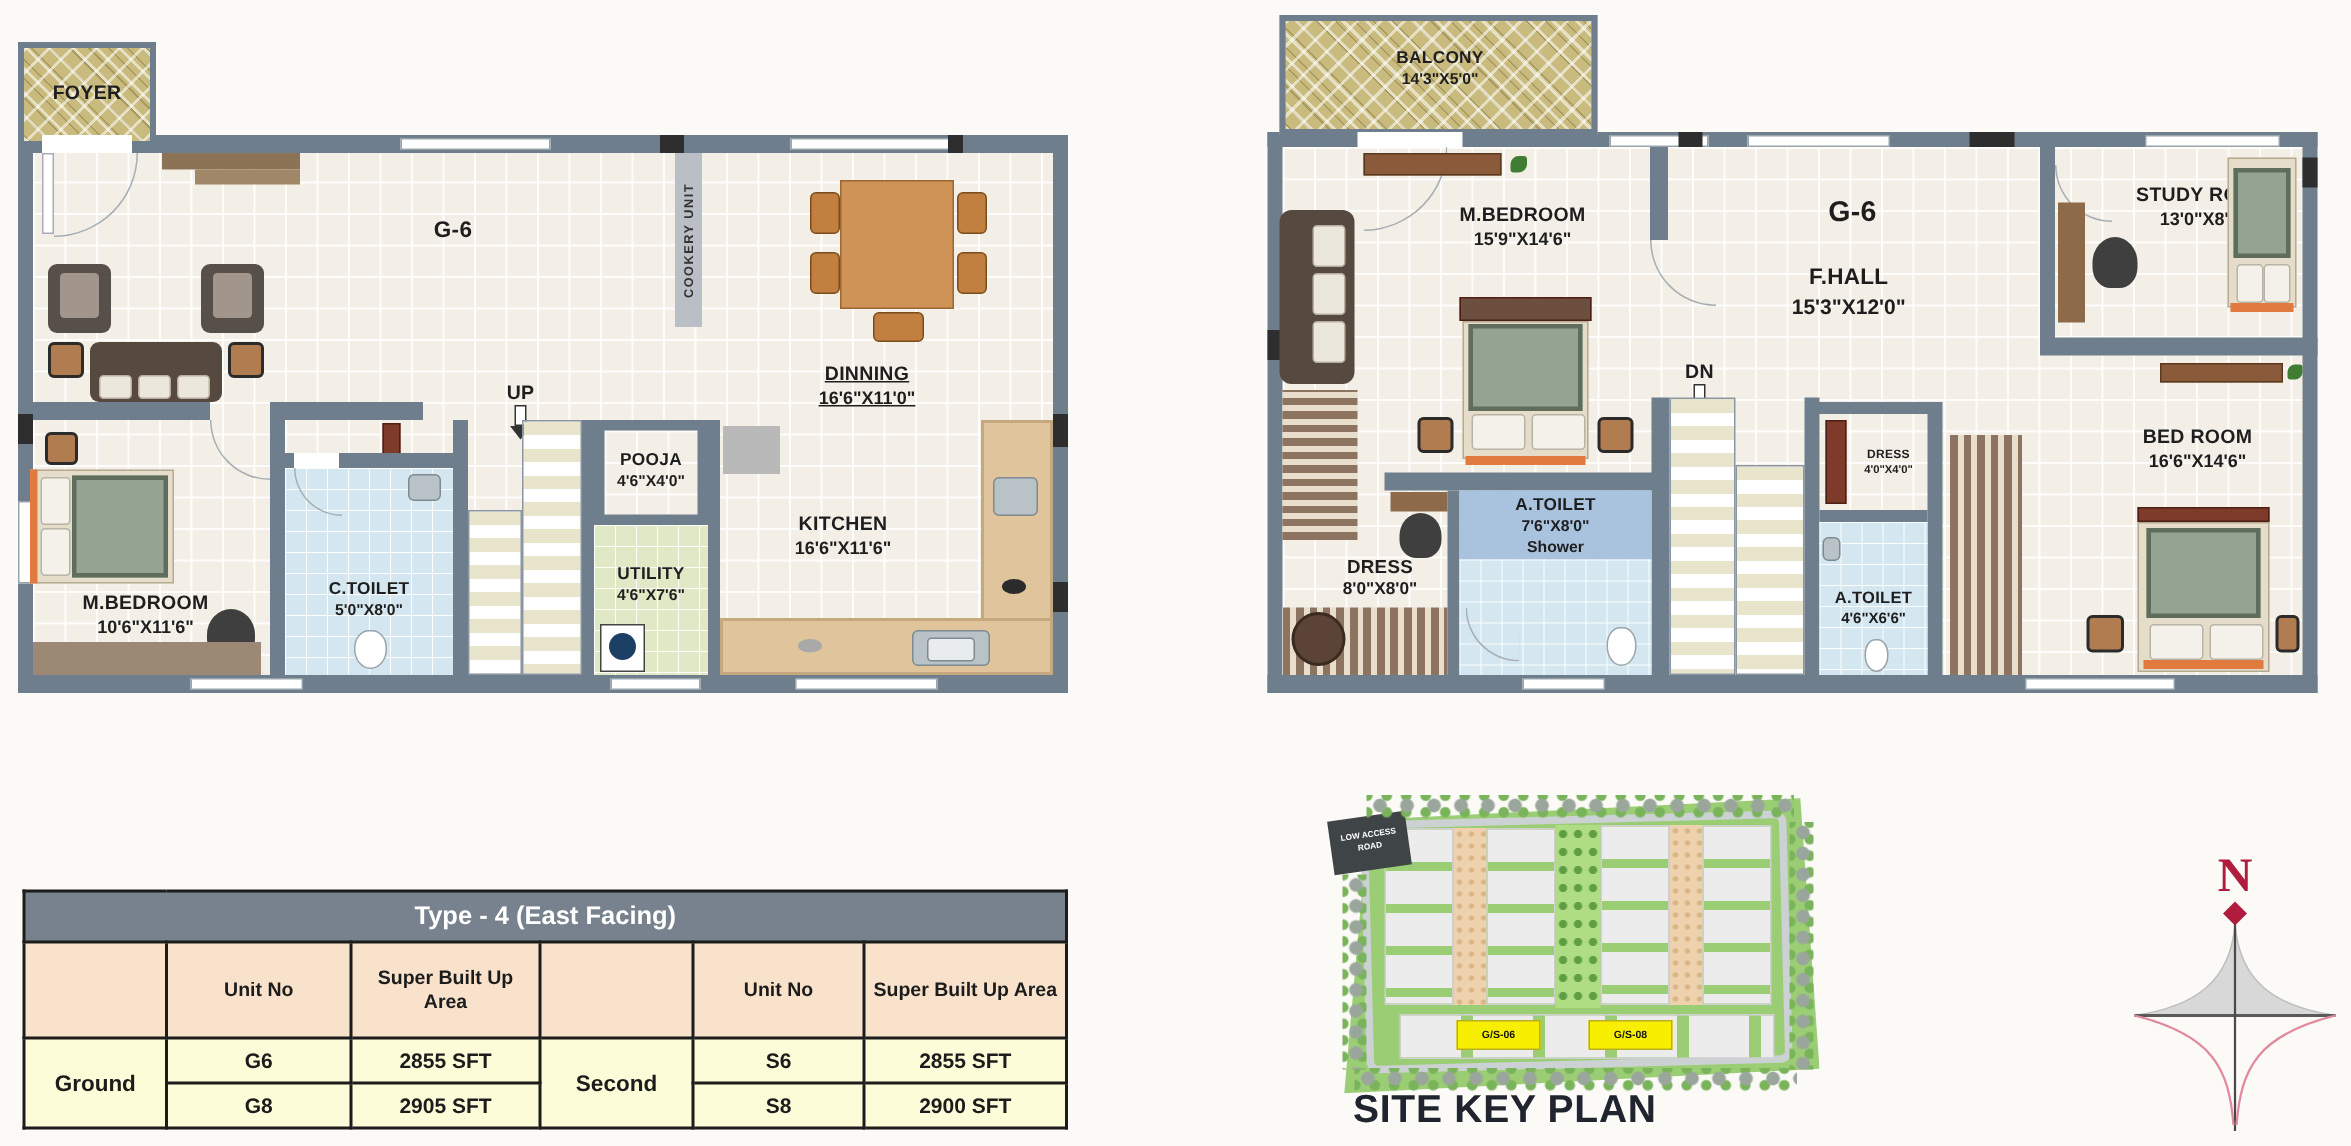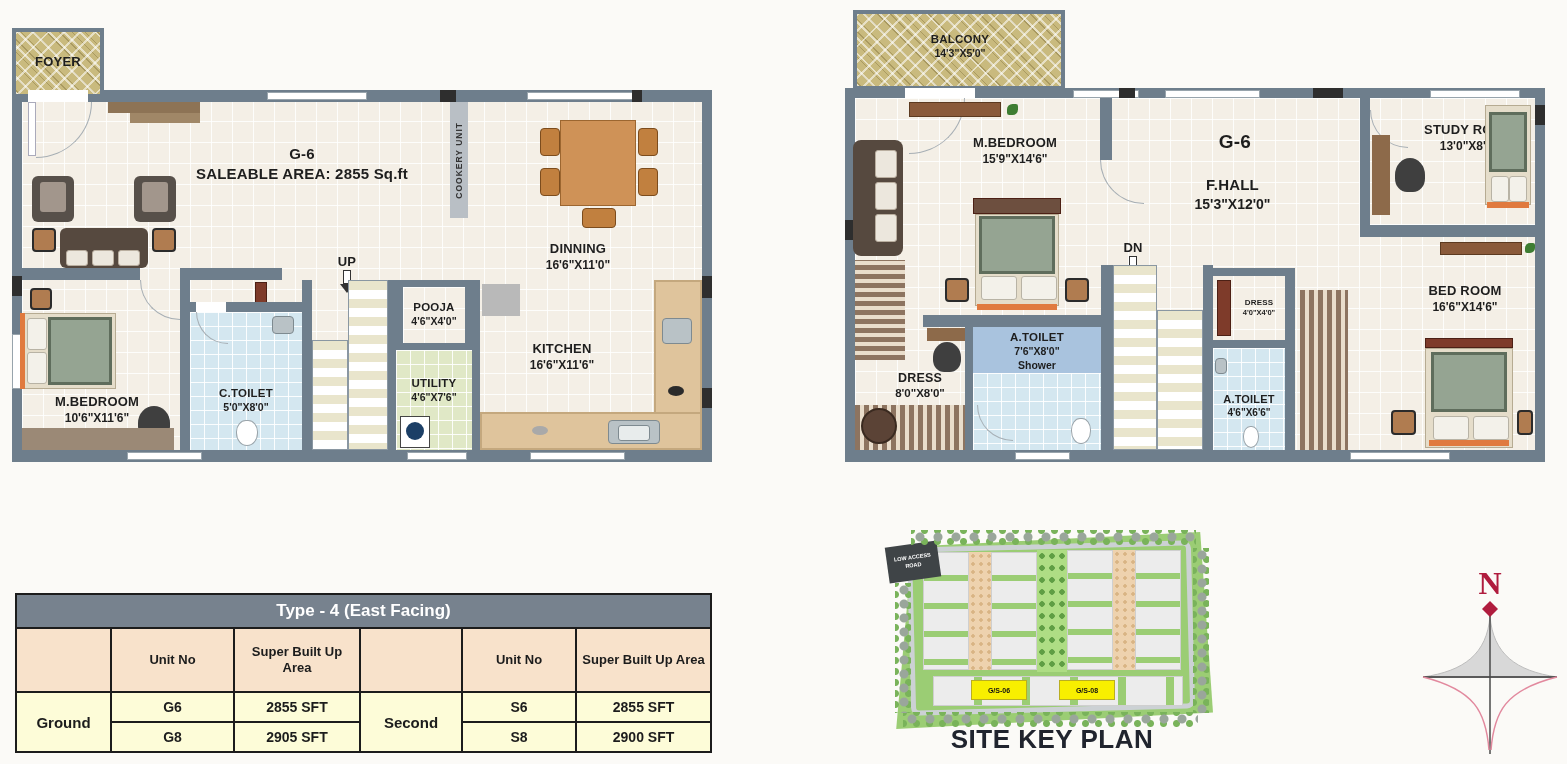--- a/index.html
+++ b/index.html
@@ -85,21 +85,20 @@
     <div class="window" style="left:395px;top:424px;width:60px;height:8px;"></div>
     <div class="window" style="left:518px;top:424px;width:95px;height:8px;"></div>
     <div class="darkjamb" style="left:690px;top:248px;width:10px;height:22px;"></div>
     <div class="darkjamb" style="left:690px;top:360px;width:10px;height:20px;"></div>
 
     <div class="abs" style="left:96px;top:74px;width:92px;height:11px;background:#8d7355;"></div>
     <div class="abs" style="left:118px;top:85px;width:70px;height:10px;background:#a08767;"></div>
 
     <div class="rlabel" style="left:160px;top:116px;width:260px;">
       <span class="rname" style="font-size:15px;">G-6</span>
-      <span class="rname" style="font-size:15px;">SALEABLE AREA: 2855 Sq.ft</span>
     </div>
 
     <div class="chairSq" style="left:20px;top:148px;width:42px;height:46px;"></div>
     <div class="chairIn" style="left:28px;top:154px;width:26px;height:30px;"></div>
     <div class="chairSq" style="left:122px;top:148px;width:42px;height:46px;"></div>
     <div class="chairIn" style="left:130px;top:154px;width:26px;height:30px;"></div>
     <div class="stool" style="left:20px;top:200px;width:24px;height:24px;"></div>
     <div class="stool" style="left:140px;top:200px;width:24px;height:24px;"></div>
     <div class="sofa" style="left:48px;top:200px;width:88px;height:40px;"></div>
     <div class="cushion" style="left:54px;top:222px;width:20px;height:14px;"></div>
@@ -158,21 +157,21 @@
       <span class="rname">UTILITY</span>
       <span class="rdims">4'6"X7'6"</span>
     </div>
     <div class="abs" style="left:388px;top:388px;width:30px;height:32px;background:#fff;border:1.5px solid #444;box-sizing:border-box;"></div>
     <div class="abs" style="left:394px;top:394px;width:18px;height:18px;background:#1c3f66;border-radius:50%;"></div>
 
     <div class="abs" style="left:438px;top:74px;width:18px;height:116px;background:#b9bfc5;display:flex;align-items:center;justify-content:center;">
       <span style="writing-mode:vertical-rl;transform:rotate(180deg);font-size:8.5px;font-weight:bold;color:#333;letter-spacing:1px;white-space:nowrap;">COOKERY UNIT</span>
     </div>
 
-    <div class="rlabel" style="left:496px;top:213px;width:140px;">
+    <div class="rlabel" style="left:496px;top:213px;width:140px;text-decoration:underline;">
       <span class="rname">DINNING</span>
       <span class="rdims">16'6"X11'0"</span>
     </div>
     <div class="abs" style="left:548px;top:92px;width:76px;height:86px;background:#cf9257;border:1px solid #9c6630;box-sizing:border-box;"></div>
     <div class="dchair" style="left:528px;top:100px;width:18px;height:26px;"></div>
     <div class="dchair" style="left:528px;top:140px;width:18px;height:26px;"></div>
     <div class="dchair" style="left:626px;top:100px;width:18px;height:26px;"></div>
     <div class="dchair" style="left:626px;top:140px;width:18px;height:26px;"></div>
     <div class="dchair" style="left:570px;top:180px;width:32px;height:18px;"></div>
 
@@ -384,21 +383,21 @@
         <span>G/S-08</span>
       </div>
     <div class="abs" style="left:-6px;top:16px;width:52px;height:36px;background:#3f4447;transform:rotate(-8deg);display:flex;align-items:center;justify-content:center;">
       <span style="color:#fff;font-size:5.5px;font-weight:bold;text-align:center;line-height:1.4;width:40px;">LOW ACCESS ROAD</span>
     </div>
     <div class="treestrip" style="left:18px;top:2px;width:285px;height:16px;"></div>
     <div class="treestrip" style="left:10px;top:184px;width:295px;height:16px;"></div>
     <div class="treestrip" style="left:2px;top:55px;width:16px;height:130px;"></div>
     <div class="treestrip" style="left:300px;top:20px;width:16px;height:165px;"></div>
   </div>
-  <div class="abs" style="left:902px;top:724px;width:300px;text-align:center;font-size:26px;font-weight:600;color:#20242e;letter-spacing:.5px;">
+  <div class="abs" style="left:902px;top:724px;width:300px;text-align:left;font-size:26px;font-weight:600;color:#20242e;letter-spacing:.5px;">
     <span>SITE KEY PLAN</span>
   </div>
 
 
   <svg class="abs" style="left:1420px;top:562px;" width="140" height="195" viewBox="0 0 140 195">
     <path d="M70,54 C73,92 96,109 137,115 L3,115 C44,109 67,92 70,54 Z" fill="#d8d8d8" stroke="#bdbdbd" stroke-width="1"></path>
     <line x1="3" y1="115" x2="137" y2="115" stroke="#5a5a5a" stroke-width="2"></line>
     <line x1="70" y1="54" x2="70" y2="192" stroke="#4a4a4a" stroke-width="1.5"></line>
     <path d="M3,115 C55,128 66,150 69,188" fill="none" stroke="#e2899e" stroke-width="1.5"></path>
     <path d="M137,115 C85,128 74,150 71,188" fill="none" stroke="#e2899e" stroke-width="1.5"></path>

